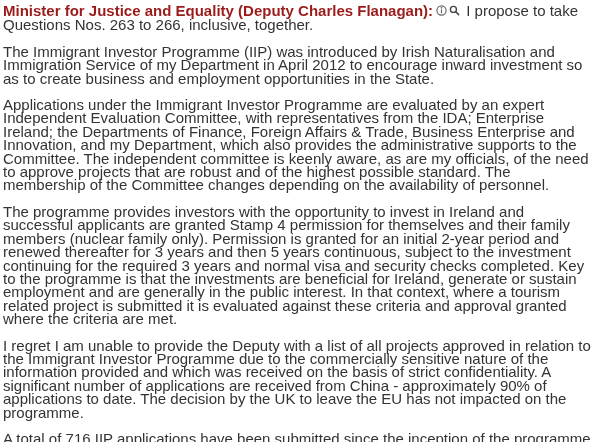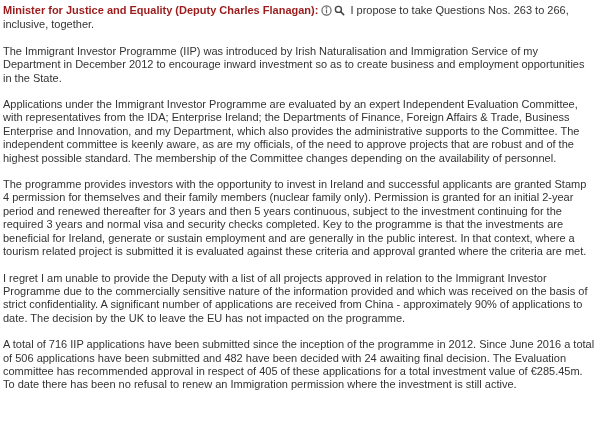--- a/index.html
+++ b/index.html
@@ -8,21 +8,21 @@
     height: 442px;
     background: #ffffff;
     overflow: hidden;
   }
   .page {
     box-sizing: border-box;
     width: 600px;
     height: 382px;
     padding: 4px 5px 0 3px;
     font-family: "Liberation Sans", sans-serif;
-    font-size: 11px;
+    font-size: 15px;
     line-height: 13.4px;
     color: #333333;
   }
   .para { margin: 0 0 13px 0; }
   .speaker {
     color: #9b1b1b;
     font-weight: bold;
     text-decoration: none;
     cursor: pointer;
   }
@@ -45,19 +45,19 @@
           <circle cx="6" cy="6" r="5" fill="none" stroke="#666666" stroke-width="1.3"></circle>
           <rect x="5.35" y="4.9" width="1.3" height="4.1" fill="#666666"></rect>
           <circle cx="6" cy="3.1" r="0.95" fill="#666666"></circle>
         </svg></span><span class="icon"><svg width="11" height="11" viewBox="0 0 12 12">
           <circle cx="4.8" cy="4.8" r="3.3" fill="none" stroke="#444444" stroke-width="1.5"></circle>
           <line x1="7.4" y1="7.4" x2="10.5" y2="10.5" stroke="#444444" stroke-width="1.7" stroke-linecap="round"></line>
         </svg></span>
     <span>I propose to take Questions Nos. 263 to 266, inclusive, together.</span>
   </p>
 
-  <p class="para">The Immigrant Investor Programme (IIP) was introduced by Irish Naturalisation and Immigration Service of my Department in December 2012 to encourage inward investment so as to create business and employment opportunities in the State.</p>
+  <p class="para">The Immigrant Investor Programme (IIP) was introduced by Irish Naturalisation and Immigration Service of my Department in April 2012 to encourage inward investment so as to create business and employment opportunities in the State.</p>
   <p class="para">Applications under the Immigrant Investor Programme are evaluated by an expert Independent Evaluation Committee, with representatives from the IDA; Enterprise Ireland; the Departments of Finance, Foreign Affairs &amp; Trade, Business Enterprise and Innovation, and my Department,  which also provides the administrative supports to the Committee. The independent committee is keenly aware, as are my officials, of the need to approve projects that are robust and of the highest possible standard. The membership of the Committee changes depending on the availability of personnel.</p>
   <p class="para">The programme provides investors with the opportunity to invest in Ireland and successful applicants are granted Stamp 4 permission for themselves and their family members (nuclear family only). Permission is granted  for an initial 2-year period and renewed thereafter for 3 years and then 5 years continuous, subject to the investment continuing for the required 3 years and normal visa and security checks completed. Key to the programme is that the investments are beneficial for Ireland, generate or sustain employment and are generally in the public interest. In that context, where a tourism related project is submitted it is evaluated against these criteria and approval granted where the criteria are met.</p>
   <p class="para">I regret I am unable to provide the Deputy with a list of all projects approved in relation to the Immigrant Investor Programme due to the commercially sensitive nature of the information provided and which was received on the basis of strict confidentiality. A significant number of applications are received from China - approximately 90% of applications to date. The decision by the UK to leave the EU has not impacted on the programme.</p>
   <p class="para">A total of 716 IIP applications have been submitted since the inception of the programme in 2012. Since June 2016 a total of 506 applications have been submitted and 482 have been decided with 24 awaiting final decision. The Evaluation committee has recommended approval in respect of 405 of these applications for a total investment value of €285.45m. To date there has been no refusal to renew an Immigration permission where the investment is still active.</p>
 
 </div>
 
 </body></html>

